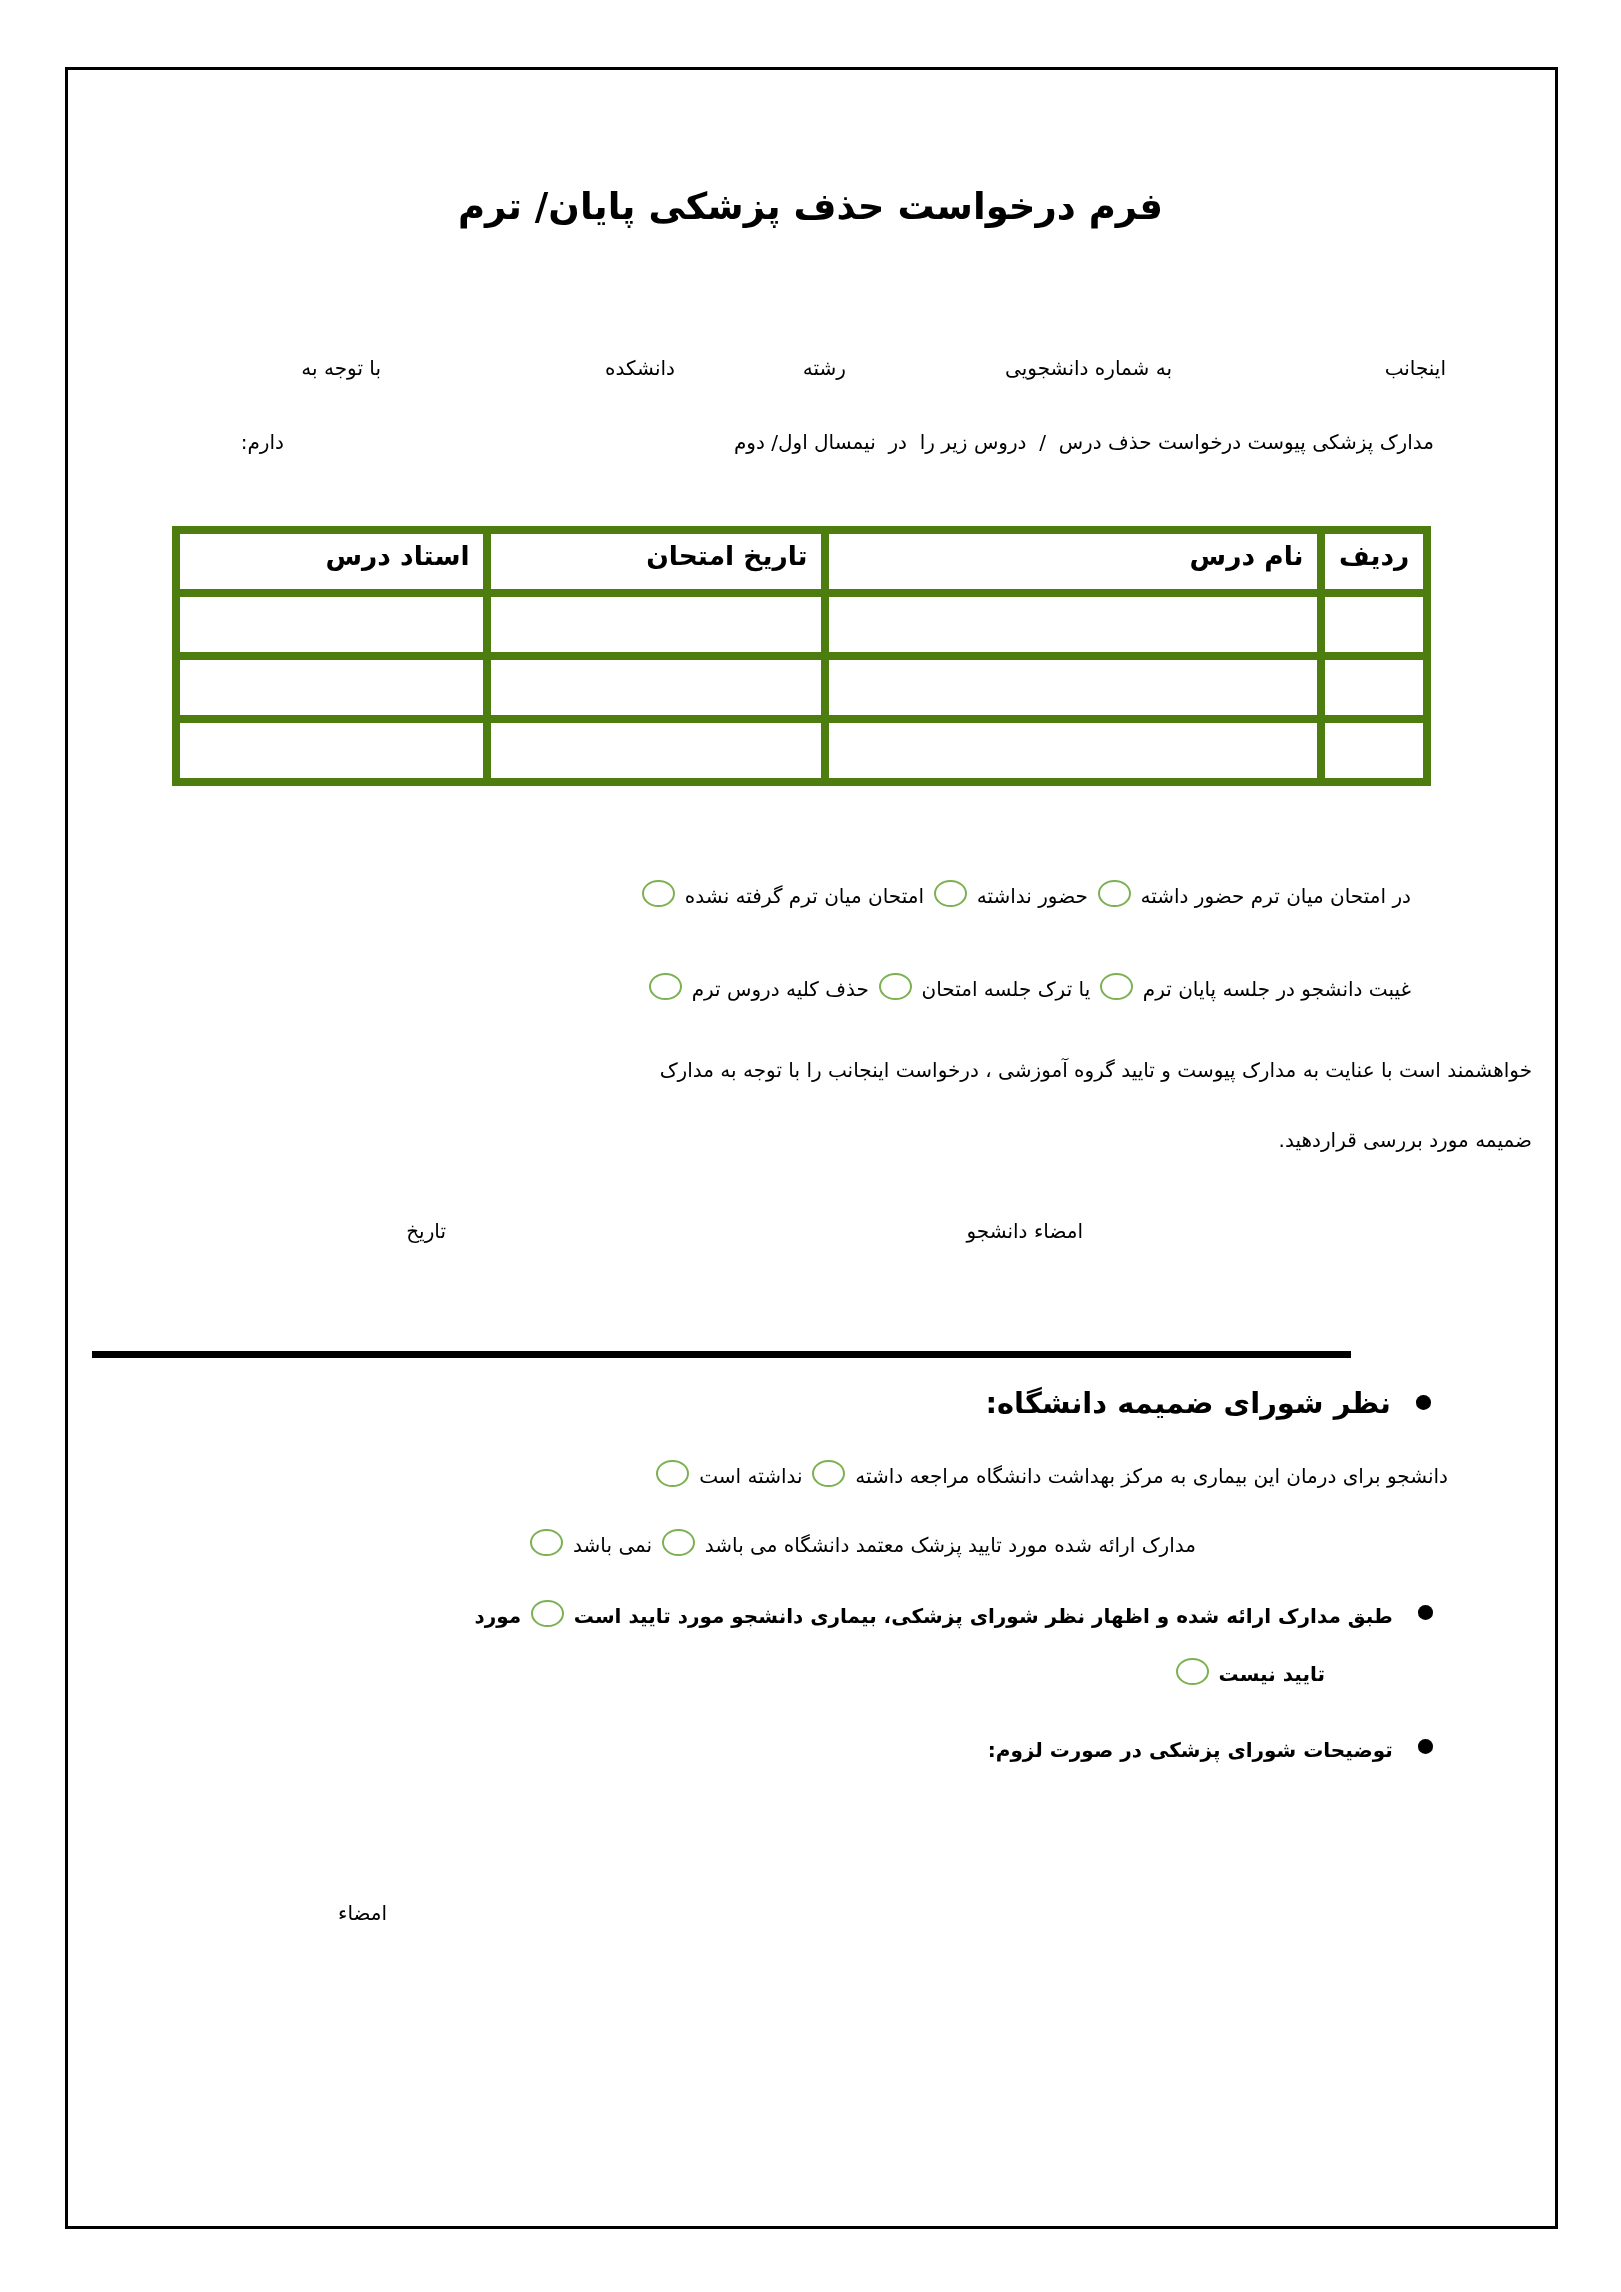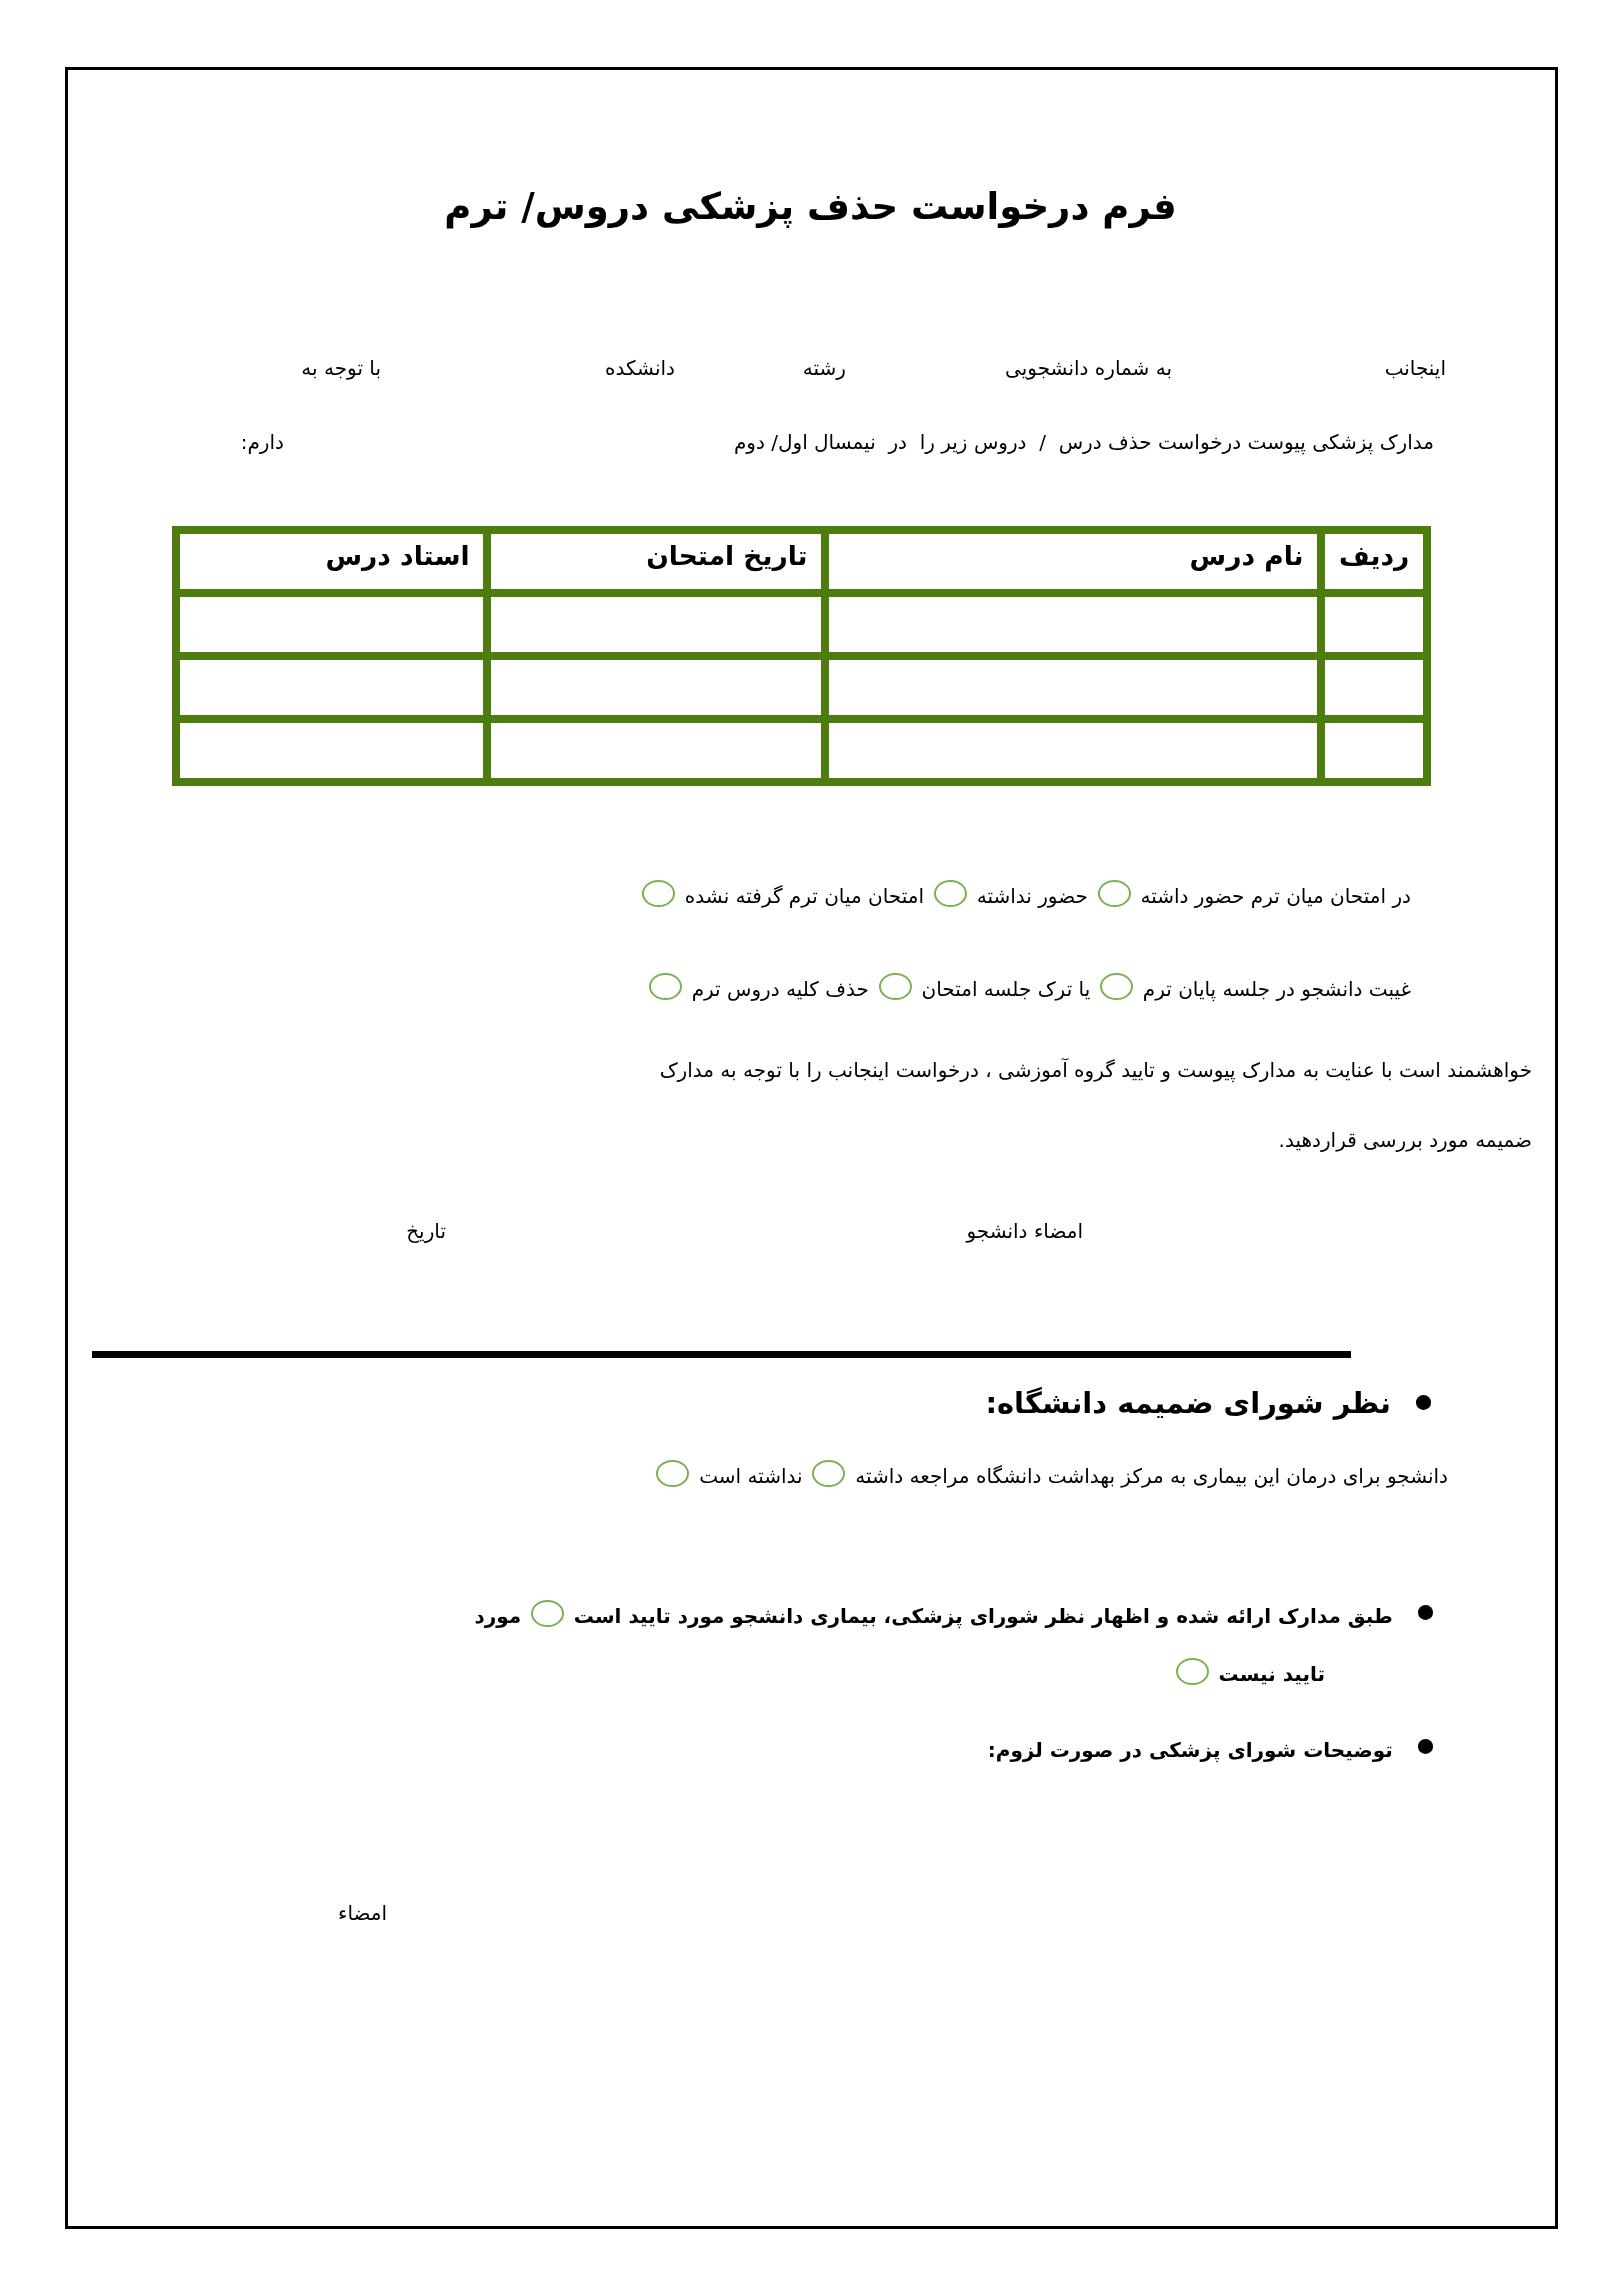--- a/index.html
+++ b/index.html
@@ -84,21 +84,21 @@
     margin-left:25.5px;
   }
   .b{font-weight:bold;margin-top:11px;}
 </style>
 </head>
 <body>
 
 <div class="canvas">
   <div class="page-border"></div>
 
-  <div class="abs t-title">فرم درخواست حذف پزشکی دروس/ ترم</div>
+  <div class="abs t-title">فرم درخواست حذف پزشکی پایان/ ترم</div>
 
   <span class="abs w-applicant">اینجانب</span>
   <span class="abs w-sn">به شماره دانشجویی</span>
   <span class="abs w-major">رشته</span>
   <span class="abs w-faculty">دانشکده</span>
   <span class="abs w-regarding">با توجه به</span>
 
   <span class="abs l-request">مدارک پزشکی پیوست درخواست حذف درس  /  دروس زیر را  در  نیمسال اول/ دوم</span>
   <span class="abs l-darem">دارم:</span>
 
@@ -158,20 +158,23 @@
   <div class="divider"></div>
 
   <div class="abs c-head">
     <span class="dot"></span><span>نظر شورای ضمیمه دانشگاه:</span>
   </div>
 
   <div class="abs med1">
     <span>دانشجو برای درمان این بیماری به مرکز بهداشت دانشگاه مراجعه داشته</span><span class="circle"></span><span>نداشته است</span><span class="circle"></span>
   </div>
 
+  <div class="abs med2">
+    <span>مدارک ارائه شده مورد تایید پزشک معتمد دانشگاه می باشد</span><span class="circle"></span><span>نمی باشد</span><span class="circle"></span>
+  </div>
 
   <div class="abs verd1">
     <span class="dot"></span><span>طبق مدارک ارائه شده و اظهار نظر شورای پزشکی، بیماری دانشجو</span> <span class="b">مورد تایید است</span><span class="circle"></span><span class="b">مورد</span>
   </div>
   <div class="abs verd2">
     <span class="b">تایید نیست</span><span class="circle"></span>
   </div>
 
   <div class="abs c-notes">
     <span class="dot"></span><span>توضیحات شورای پزشکی در صورت لزوم:</span>

